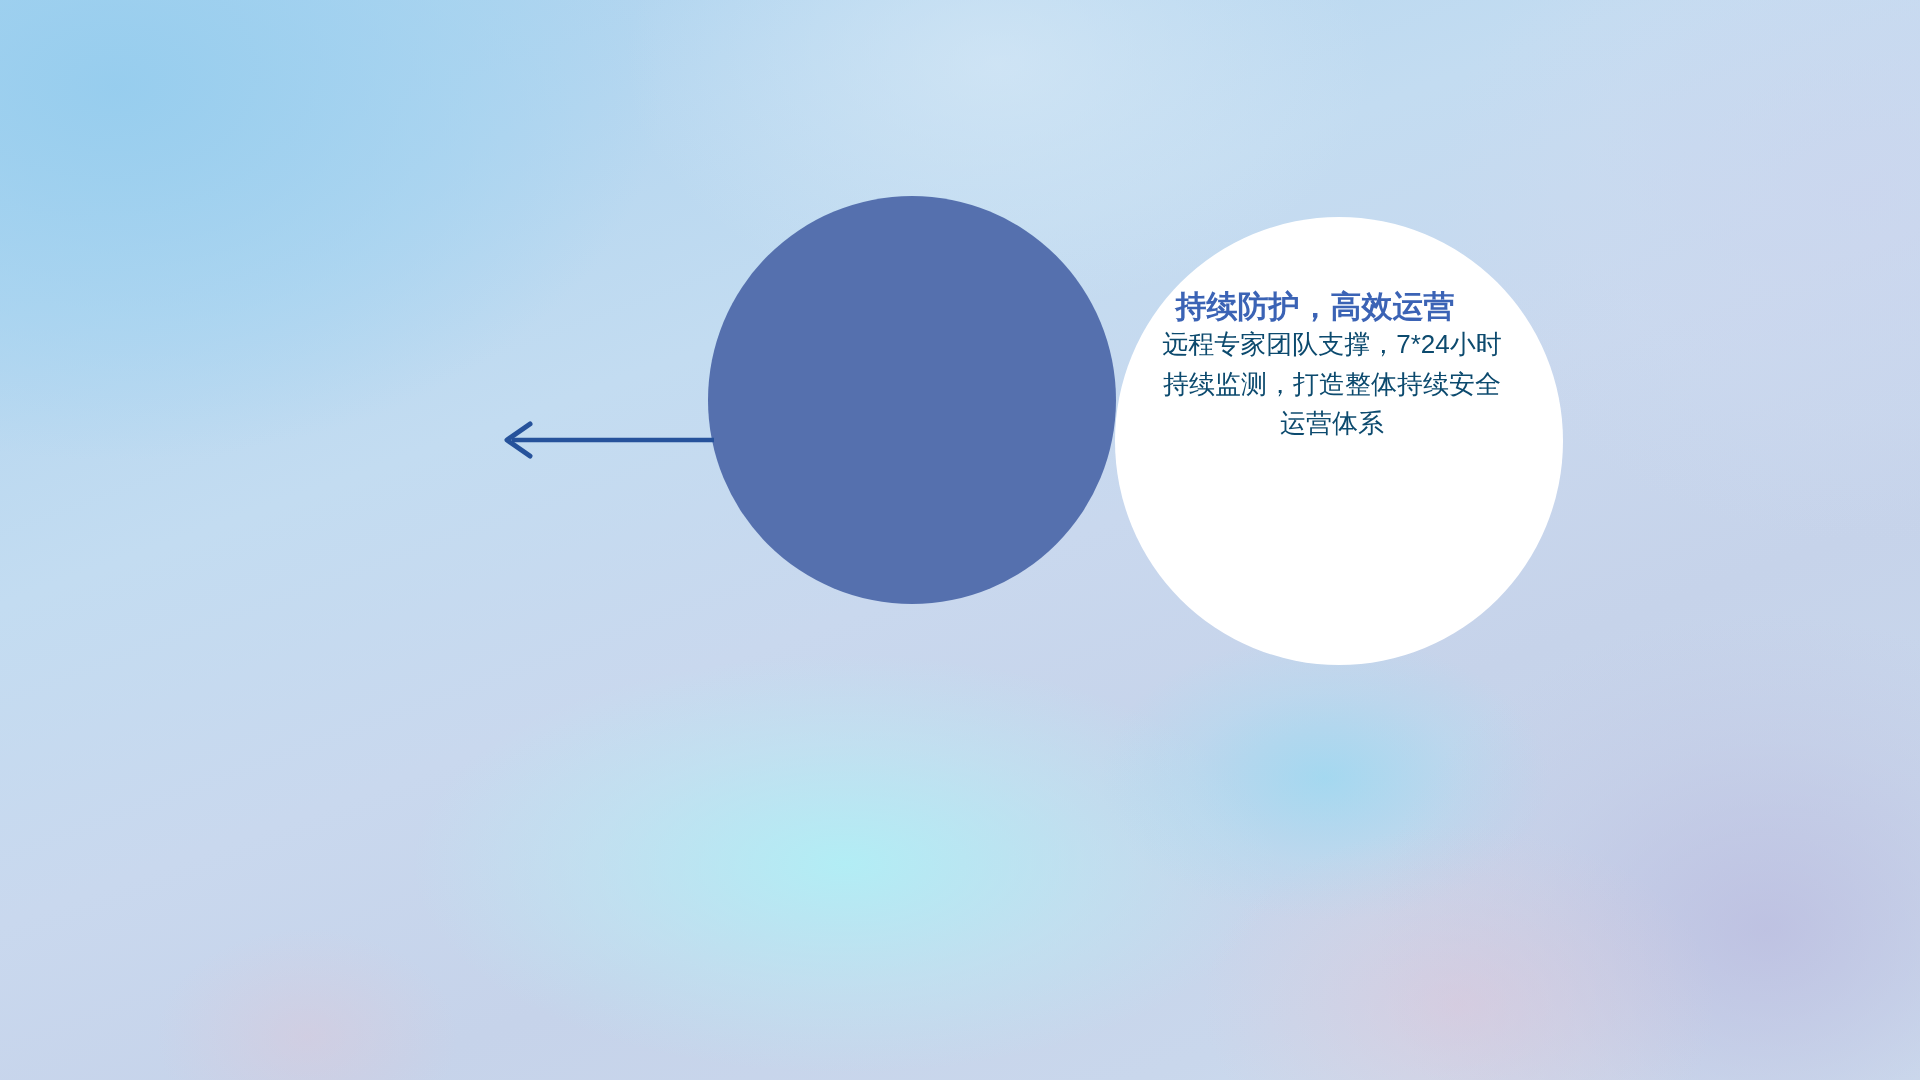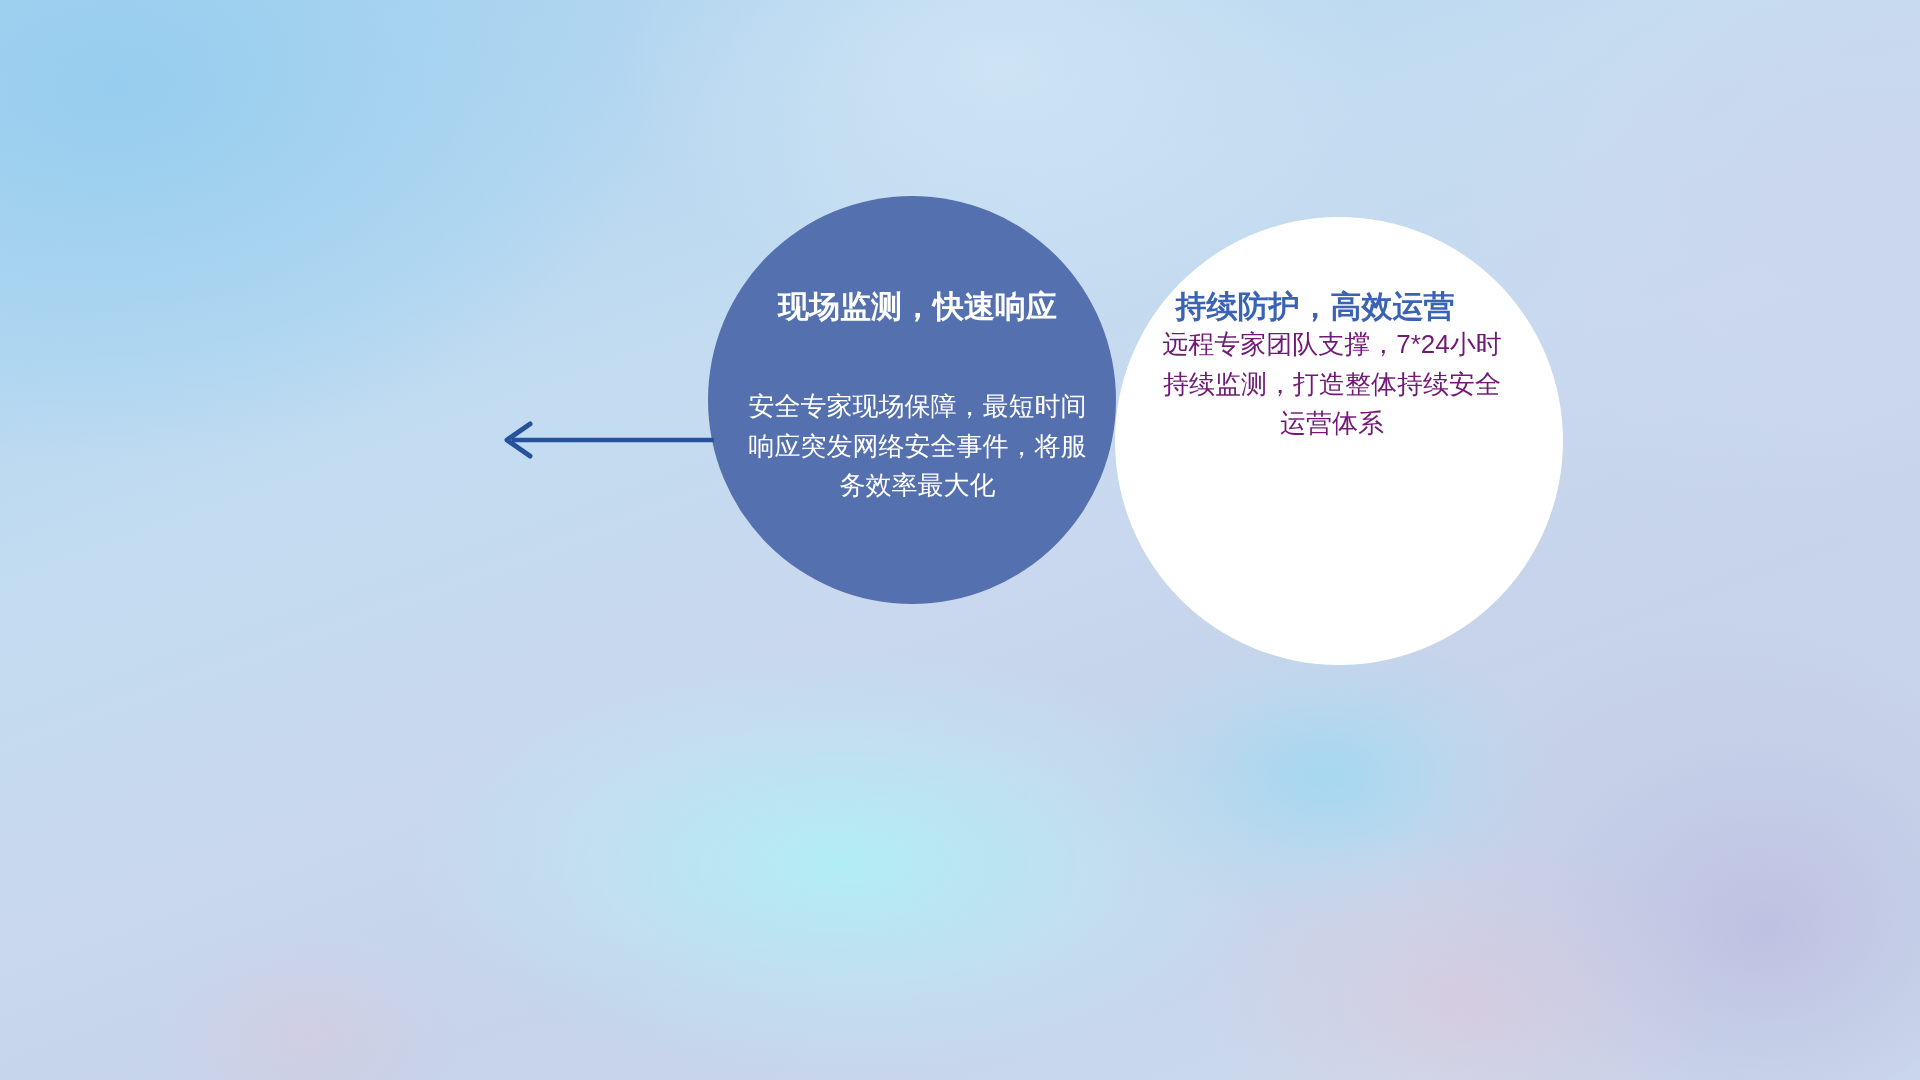--- a/index.html
+++ b/index.html
@@ -183,21 +183,21 @@
   }
   #right-heading {
     font-size: 31px;
     font-weight: bold;
     color: #3b63b5;
     line-height: 1.2;
     white-space: nowrap;
   }
   #right-body {
     font-size: 26px;
-    color: #701a75;
+    color: #0c4a6e;
     line-height: 1.52;
     margin-left: 34px;
   }
 
   
   #arrow {
     position: absolute;
     left: 490px;
     top: 418px;
     width: 225px;
@@ -223,23 +223,19 @@
 
   <div id="circle-right" class="circle"></div>
 
   <div id="circle-middle" class="circle"></div>
 
   <div id="right-content">
     <div id="right-heading">持续防护，高效运营</div>
     <div id="right-body">远程专家团队支撑，7*24小时持续监测，打造整体持续安全运营体系</div>
   </div>
 
-  <div id="middle-content">
-    <div id="middle-heading">现场监测，快速响应</div>
-    <div id="middle-body">安全专家现场保障，最短时间响应突发网络安全事件，将服务效率最大化</div>
-  </div>
 
   <svg id="arrow" viewBox="0 0 225 44">
     <line x1="224" y1="22" x2="22" y2="22" stroke="#26529b" stroke-width="4.5"></line>
     <polyline points="40,6 17,22 40,38" fill="none" stroke="#26529b" stroke-width="5" stroke-linecap="round" stroke-linejoin="round"></polyline>
   </svg>
 
 </div>
 
 </body></html>

